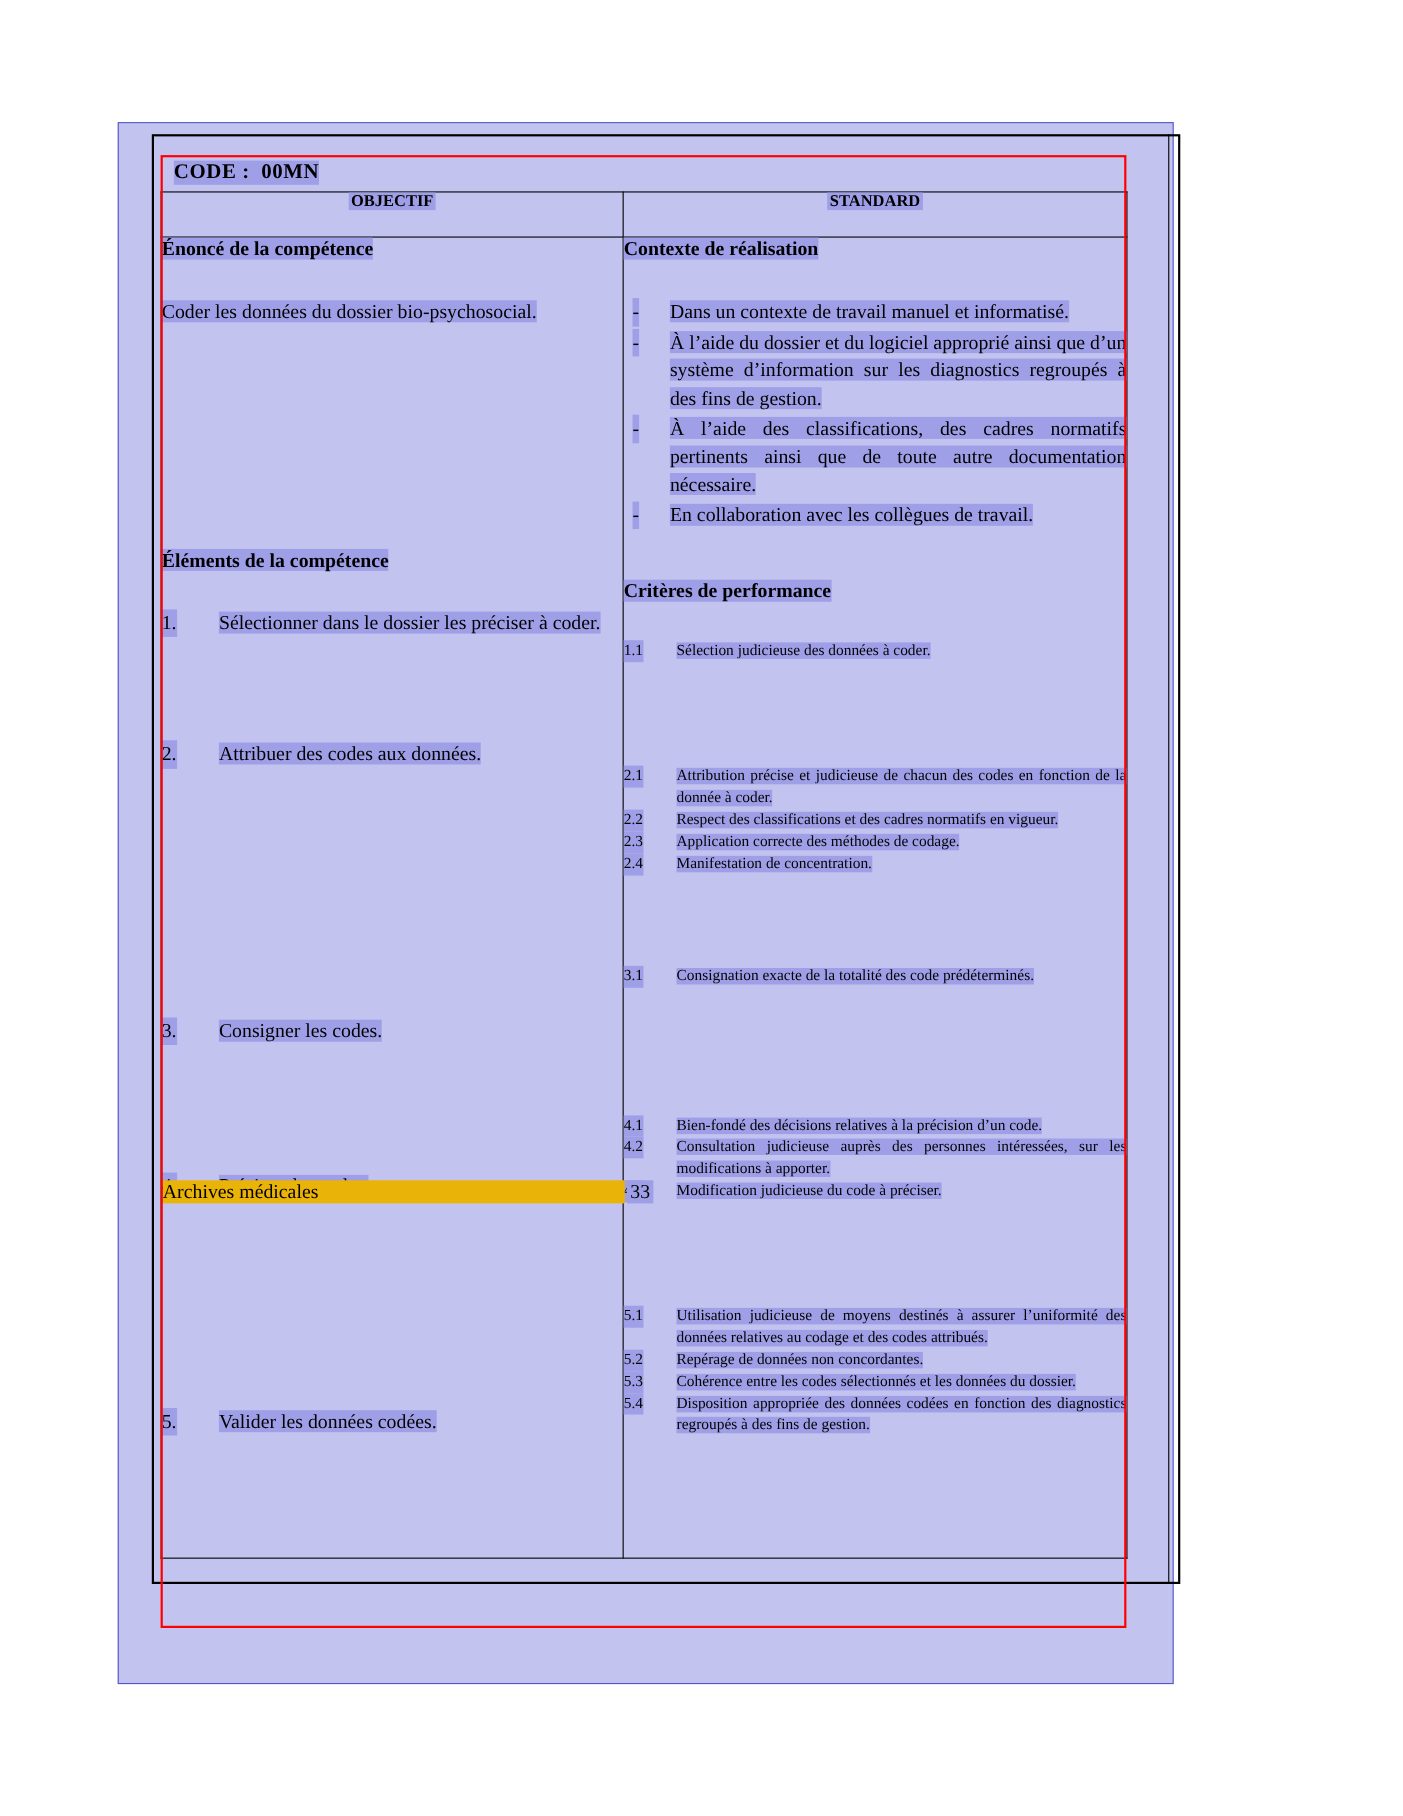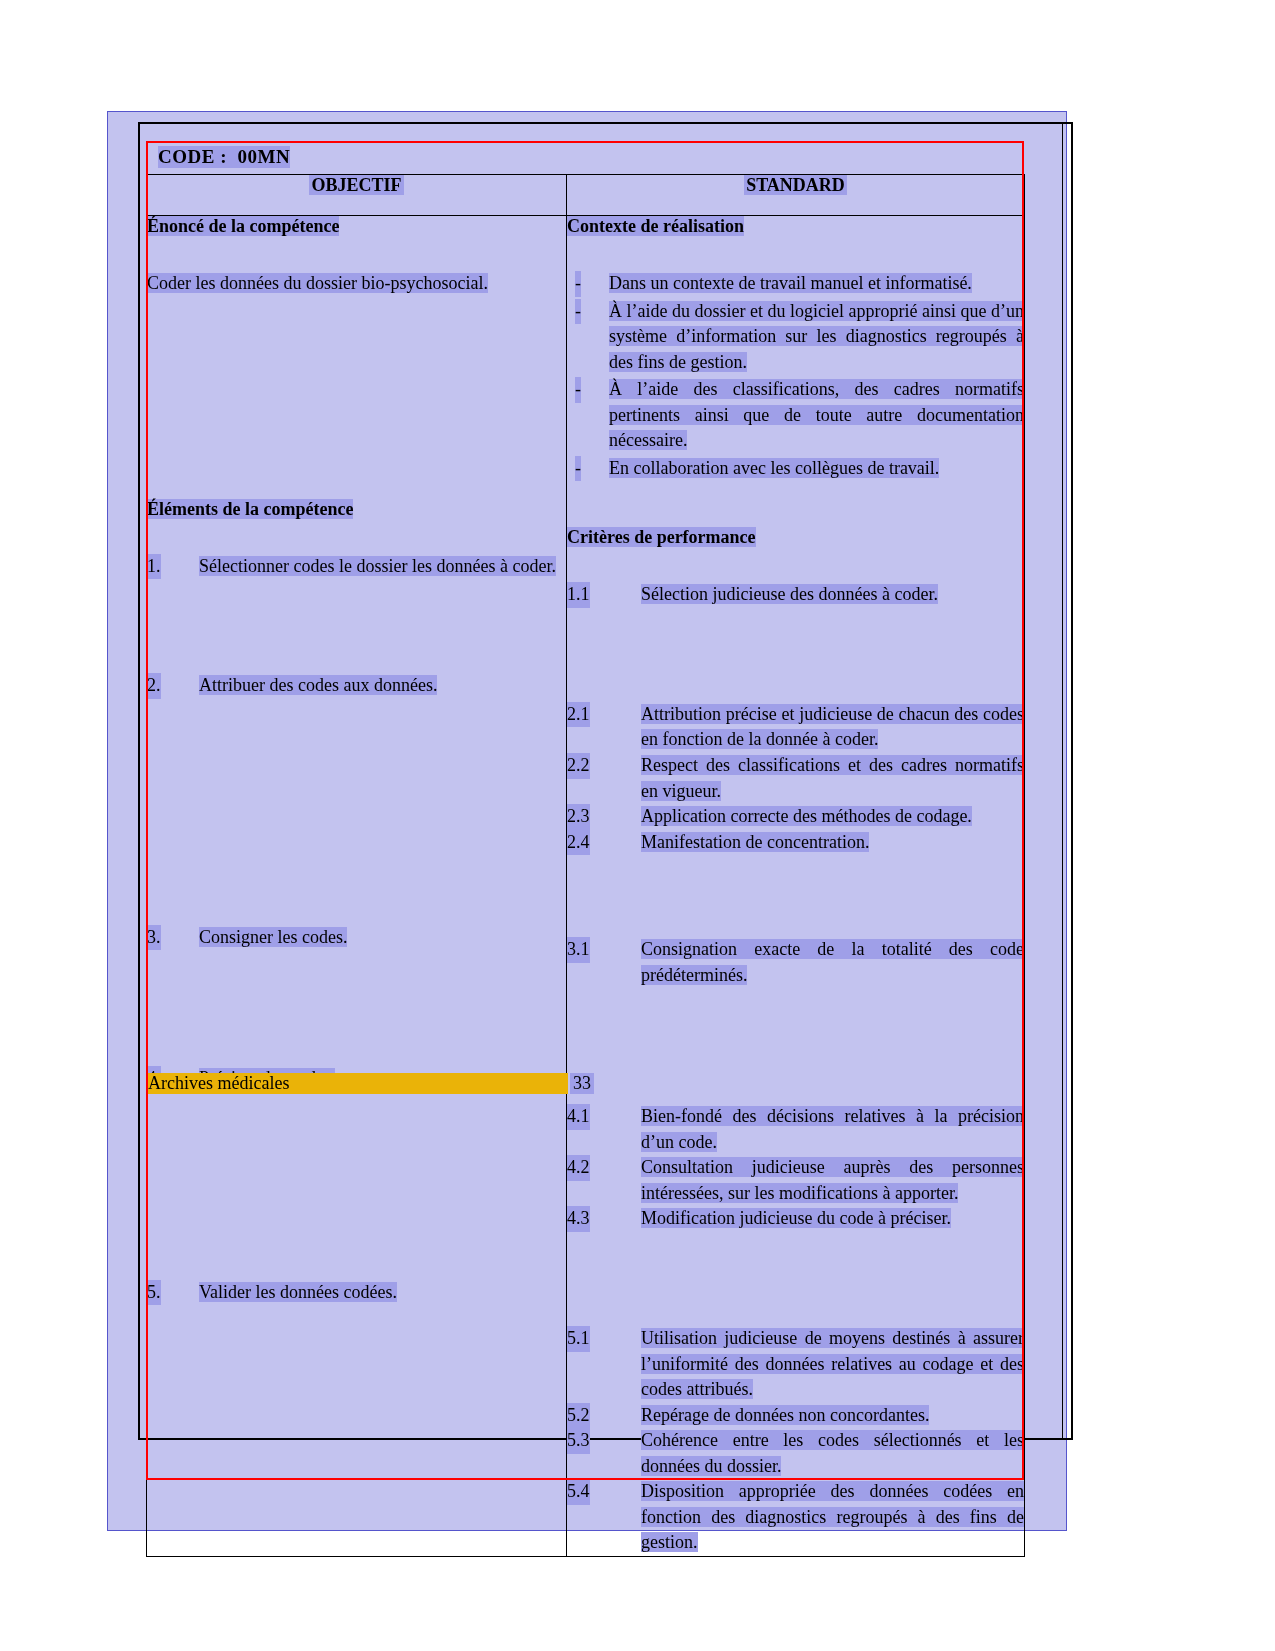--- a/index.html
+++ b/index.html
@@ -83,21 +83,21 @@
     table-layout: fixed;
   }
   table.matrix td, table.matrix th {
     border: 1px solid #000;
     vertical-align: top;
     padding: 0;
   }
   th.col-head {
     text-align: center;
     font-weight: bold;
-    font-size: 18px;
+    font-size: 15px;
     height: 40px;
     background: transparent;
   }
   th.col-head span {
     background: #9f9fe8;
     padding: 0 2px;
   }
   td.body-cell {
     padding: 10px 12px 8px 12px;
     height: 1200px;
@@ -146,24 +146,24 @@
     padding-left: 52px;
   }
   .num-item .num {
     position: absolute;
     left: 0;
     top: 0;
   }
 
   
   .crit-item {
-    font-size: 18px;
+    font-size: 14px;
     line-height: 1.42;
     position: relative;
-    padding-left: 74px;
+    padding-left: 48px;
     text-align: justify;
   }
   .crit-item .cnum {
     position: absolute;
     left: 0;
     top: 0;
   }
 
   .spacer-xs { height: 10px; }
   .spacer-sm { height: 22px; }
@@ -239,21 +239,21 @@
           <div class="para"><span class="hl">Coder les données du dossier bio-psychosocial.</span></div>
 
           <div class="spacer-xl"></div>
           <div class="spacer-xl"></div>
           <div class="spacer-lg"></div>
 
           <div class="sec-title"><span class="hl">Éléments de la compétence</span></div>
 
           <div class="num-item">
             <span class="num hl">1.</span>
-            <span class="hl">Sélectionner codes le dossier les données à coder.</span>
+            <span class="hl">Sélectionner dans le dossier les préciser à coder.</span>
           </div>
 
           <div class="spacer-xl"></div>
           <div class="spacer-sm"></div>
 
           <div class="num-item">
             <span class="num hl">2.</span>
             <span class="hl">Attribuer des codes aux données.</span>
           </div>
 

